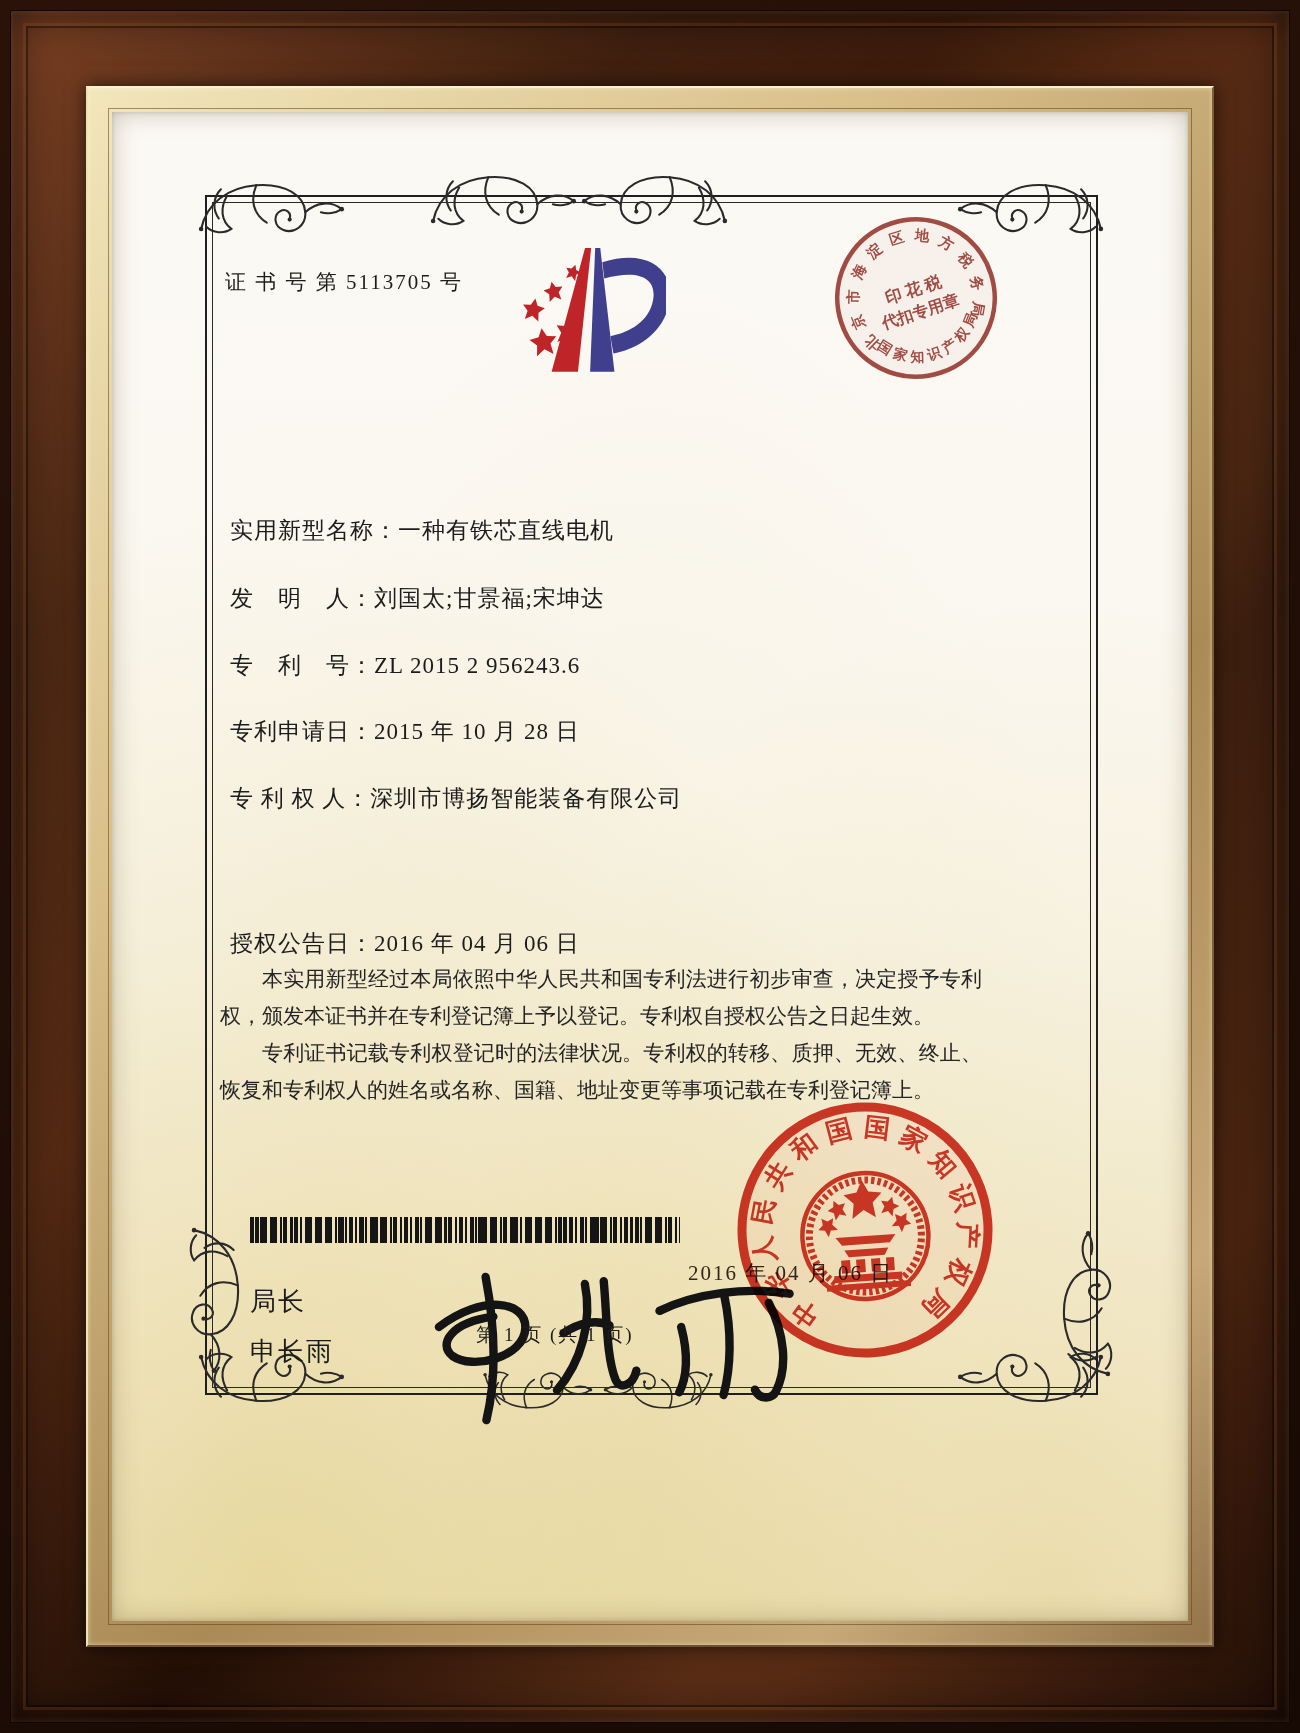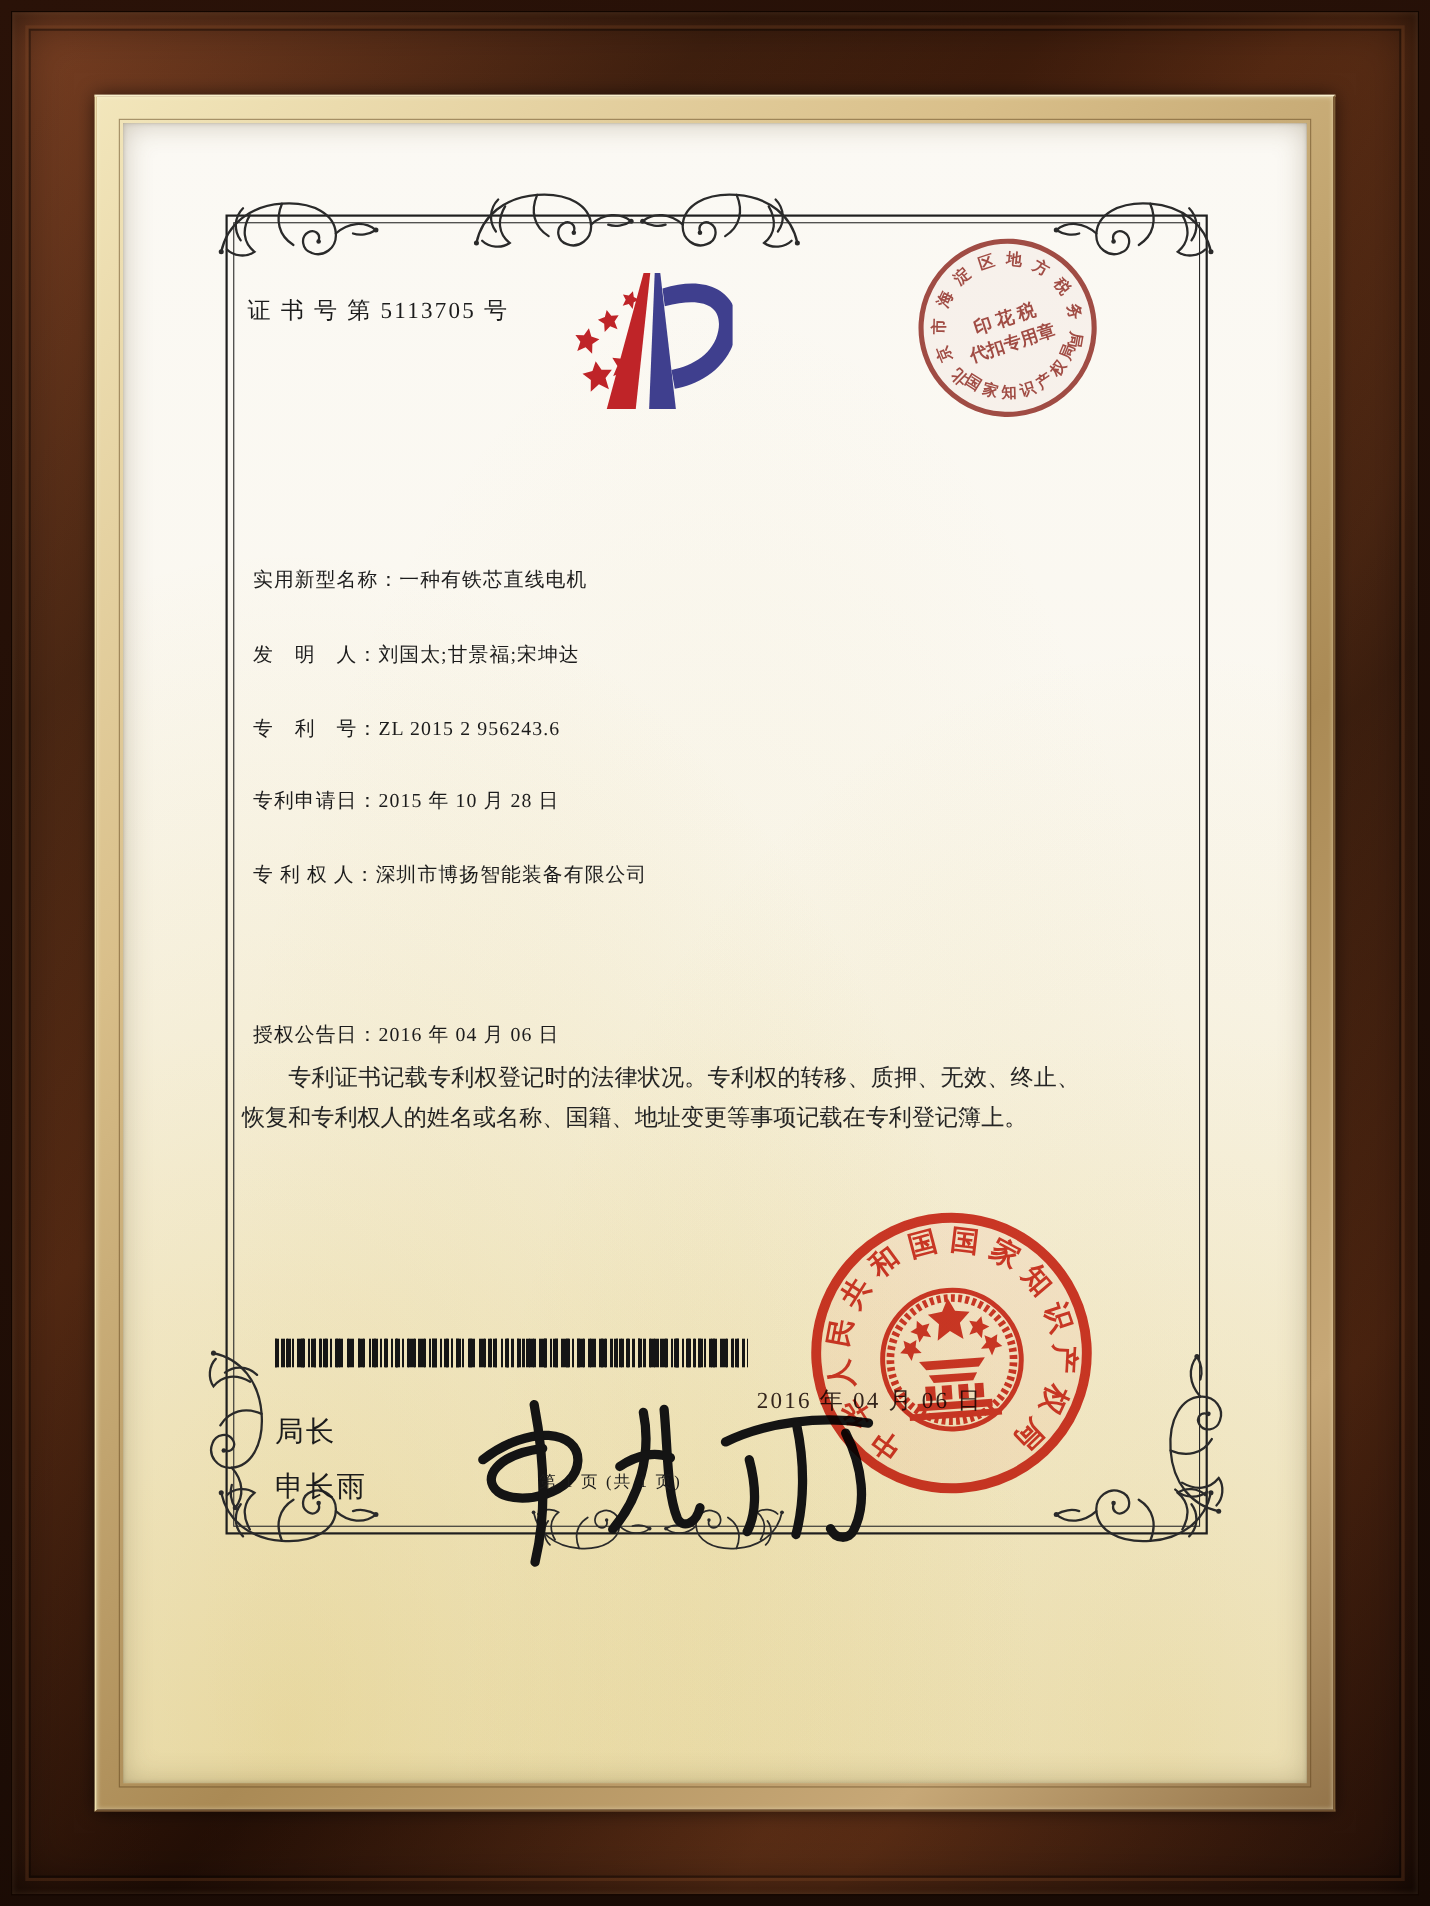--- a/index.html
+++ b/index.html
@@ -51,21 +51,21 @@
   .logo{position:absolute;left:384px;top:128px;width:170px;height:152px;}
 
   .tax-stamp{position:absolute;left:716px;top:98px;width:176px;height:176px;
     opacity:.82;mix-blend-mode:multiply;transform:rotate(-18deg);}
   .tax-stamp text{fill:#8f261e;font-weight:bold;}
 
   .cert-title{position:absolute;left:464px;top:281px;transform:translateX(-50%);
     white-space:nowrap;font-size:47px;font-weight:700;letter-spacing:11px;color:#171717;}
 
   .fields{position:absolute;left:118px;top:0;width:820px;}
-  .field-row{position:absolute;left:0;white-space:nowrap;font-size:18px;letter-spacing:1px;}
+  .field-row{position:absolute;left:0;white-space:nowrap;font-size:23px;letter-spacing:1px;}
   .field-row .lbl{letter-spacing:1px;}
   .f0{top:403px}.f1{top:471px}.f2{top:538px}.f3{top:604px}.f4{top:671px}.f5{top:816px}
 
   .body-text{position:absolute;left:108px;top:849px;width:762px;}
   .body-text p{margin:0;font-size:21px;line-height:37px;text-align:justify;
     text-indent:2em;color:#242424;}
 
   .barcode{position:absolute;left:138px;top:1105px;width:430px;height:26px;
     background:
       repeating-linear-gradient(90deg,#151515 0 2px,transparent 2px 5px),
@@ -79,21 +79,21 @@
   .autograph{position:absolute;left:298px;top:1138px;width:400px;height:180px;transform:rotate(-2deg);}
 
   .seal-date{position:absolute;left:576px;top:1147px;width:280px;font-size:21px;
     letter-spacing:2px;color:#33251c;z-index:1;}
 
   .big-seal{position:absolute;left:621px;top:986px;width:264px;height:264px;z-index:2;
     mix-blend-mode:multiply;opacity:.92;transform:rotate(-4deg);}
   .big-seal text{fill:#cf2a1b;font-weight:bold;}
 
   .footer-page{position:absolute;left:443px;top:1210px;transform:translateX(-50%);
-    white-space:nowrap;font-size:15px;letter-spacing:2px;margin-top:16px;}
+    white-space:nowrap;font-size:19px;letter-spacing:2px;}
 </style>
 </head>
 <body>
 
 <svg width="0" height="0" style="position:absolute" aria-hidden="true">
   <defs>
     <path id="star" d="M0,-10 L2.94,-4.05 L9.51,-3.09 L4.76,1.55 L5.88,9.05 L0,5 L-5.88,9.05 L-4.76,1.55 L-9.51,-3.09 L-2.94,-4.05 Z"></path>
     <g id="orn" fill="none" stroke="#2a2a2a" stroke-width="2" stroke-linecap="round">
       <path d="M3,52 C8,28 28,12 56,10 C84,8 102,20 103,36 C104,49 92,57 82,53 C73,50 72,39 79,35 C84,32 90,36 88,42"></path>
       <path d="M56,10 C50,24 53,38 66,46"></path>
@@ -197,20 +197,21 @@
     <div class="fields">
       <div class="field-row f0"><span class="lbl">实用新型名称：</span><span class="val">一种有铁芯直线电机</span></div>
       <div class="field-row f1"><span class="lbl">发　明　人：</span><span class="val">刘国太;甘景福;宋坤达</span></div>
       <div class="field-row f2"><span class="lbl">专　利　号：</span><span class="val">ZL 2015 2 956243.6</span></div>
       <div class="field-row f3"><span class="lbl">专利申请日：</span><span class="val">2015 年 10 月 28 日</span></div>
       <div class="field-row f4"><span class="lbl">专 利 权 人：</span><span class="val">深圳市博扬智能装备有限公司</span></div>
       <div class="field-row f5"><span class="lbl">授权公告日：</span><span class="val">2016 年 04 月 06 日</span></div>
     </div>
 
     <div class="body-text">
+      <p>本实用新型经过本局依照中华人民共和国专利法进行初步审查，决定授予专利权，颁发本证书并在专利登记簿上予以登记。专利权自授权公告之日起生效。</p>
       <p>专利证书记载专利权登记时的法律状况。专利权的转移、质押、无效、终止、恢复和专利权人的姓名或名称、国籍、地址变更等事项记载在专利登记簿上。</p>
     </div>
 
     <div class="barcode"></div>
 
     <div class="signer-title">局长</div>
     <div class="signer-name">申长雨</div>
 
     <svg class="autograph" viewBox="0 0 380 160">
       <title>申长雨</title>

